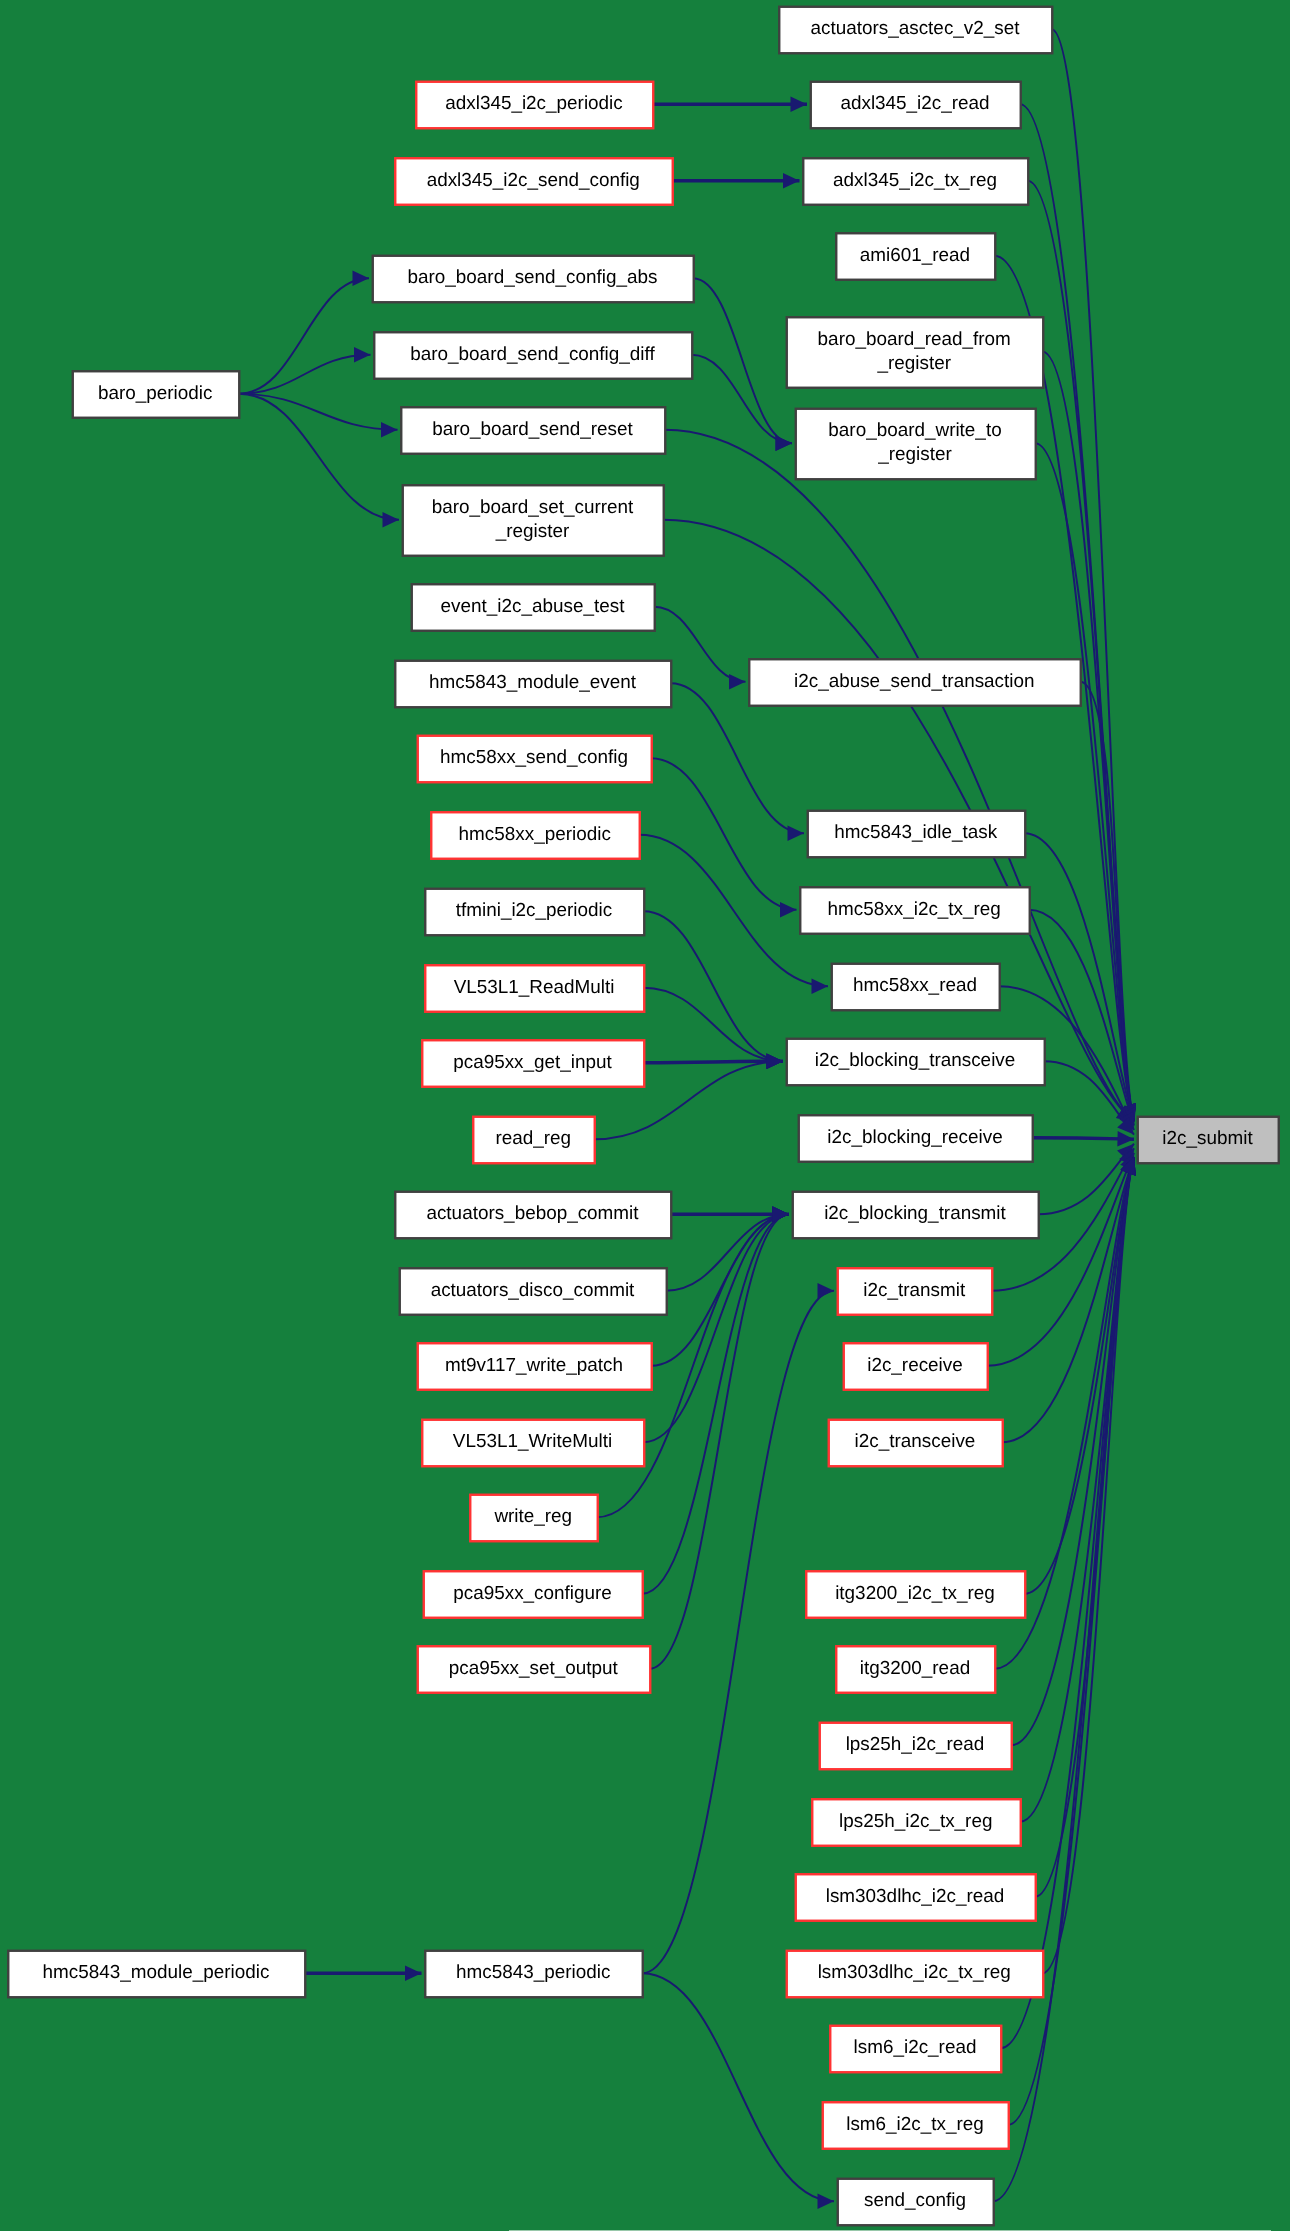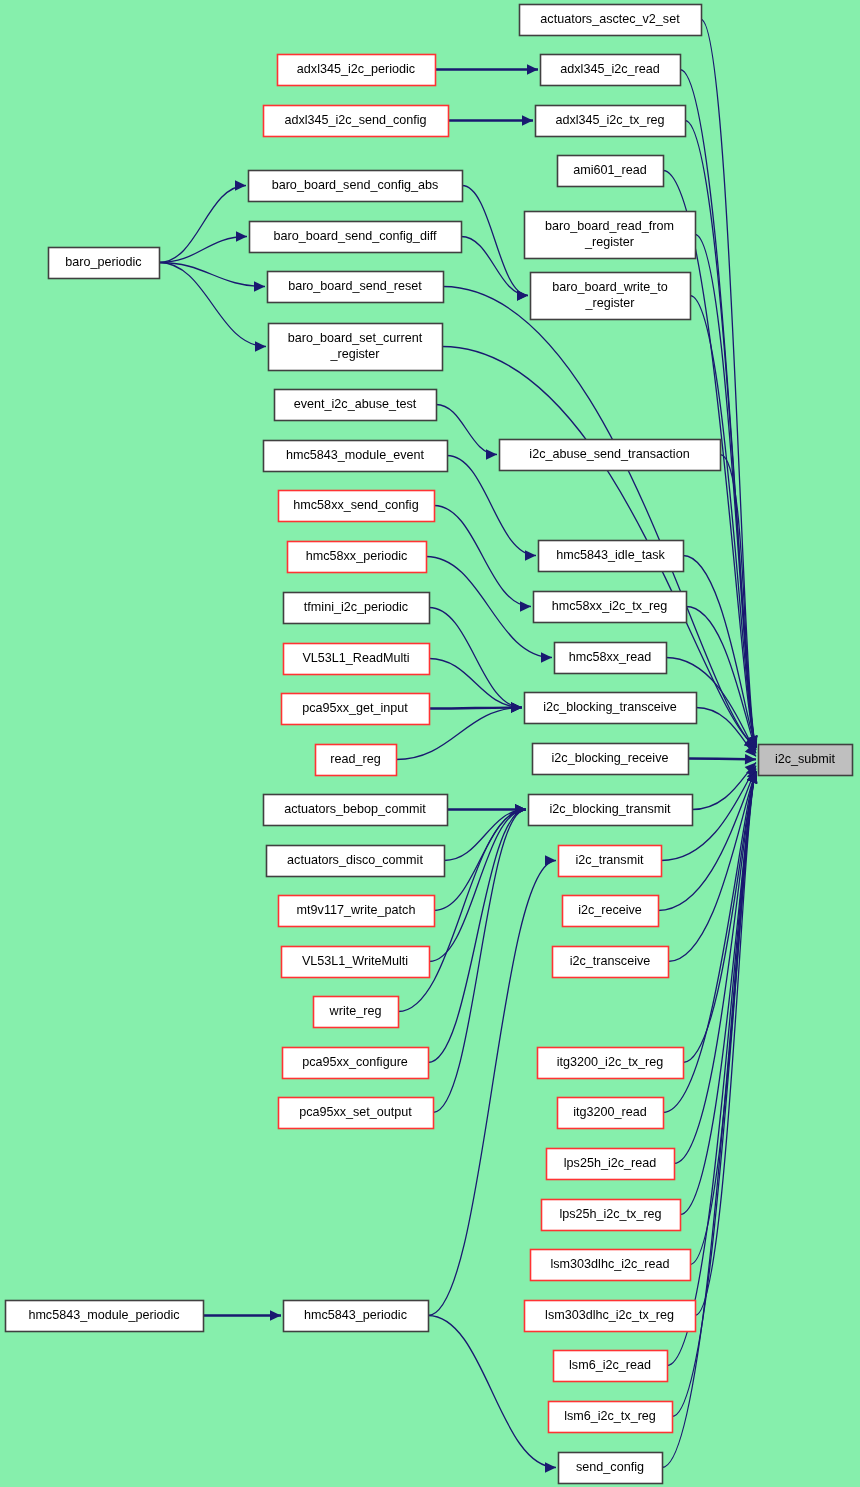--- a/index.html
+++ b/index.html
@@ -1,17 +1,17 @@
 <!DOCTYPE html>
 <html><head>
 <meta charset="utf-8">
 <style>
   html,body{margin:0;padding:0;background:#ffffff;}
   body{font-family:"Liberation Sans","DejaVu Sans",sans-serif;}
-  #graph-root{position:relative;width:860px;height:1487px;background:#86efac;overflow:hidden;}
+  #graph-root{position:relative;width:860px;height:1487px;background:#15803d;overflow:hidden;}
   svg#callgraph{position:absolute;left:0;top:0;width:860px;height:1487px;display:block;}
   .node-rect{fill:#ffffff;stroke:#404040;stroke-width:1.6;}
   .node-rect.red{stroke:#ff3333;stroke-width:1.6;}
   .node-rect.focus{fill:#bfbfbf;stroke:#404040;stroke-width:1.6;}
   .node-label{font-family:"Liberation Sans","DejaVu Sans",sans-serif;font-size:12.6px;fill:#000000;text-anchor:middle;dominant-baseline:middle;}
   .edge-path{fill:none;stroke:#191970;stroke-width:1.3;}
   .edge-path.thick{stroke-width:2.3;}
   .arrow-head{fill:#191970;stroke:none;}
 </style>
 </head>

